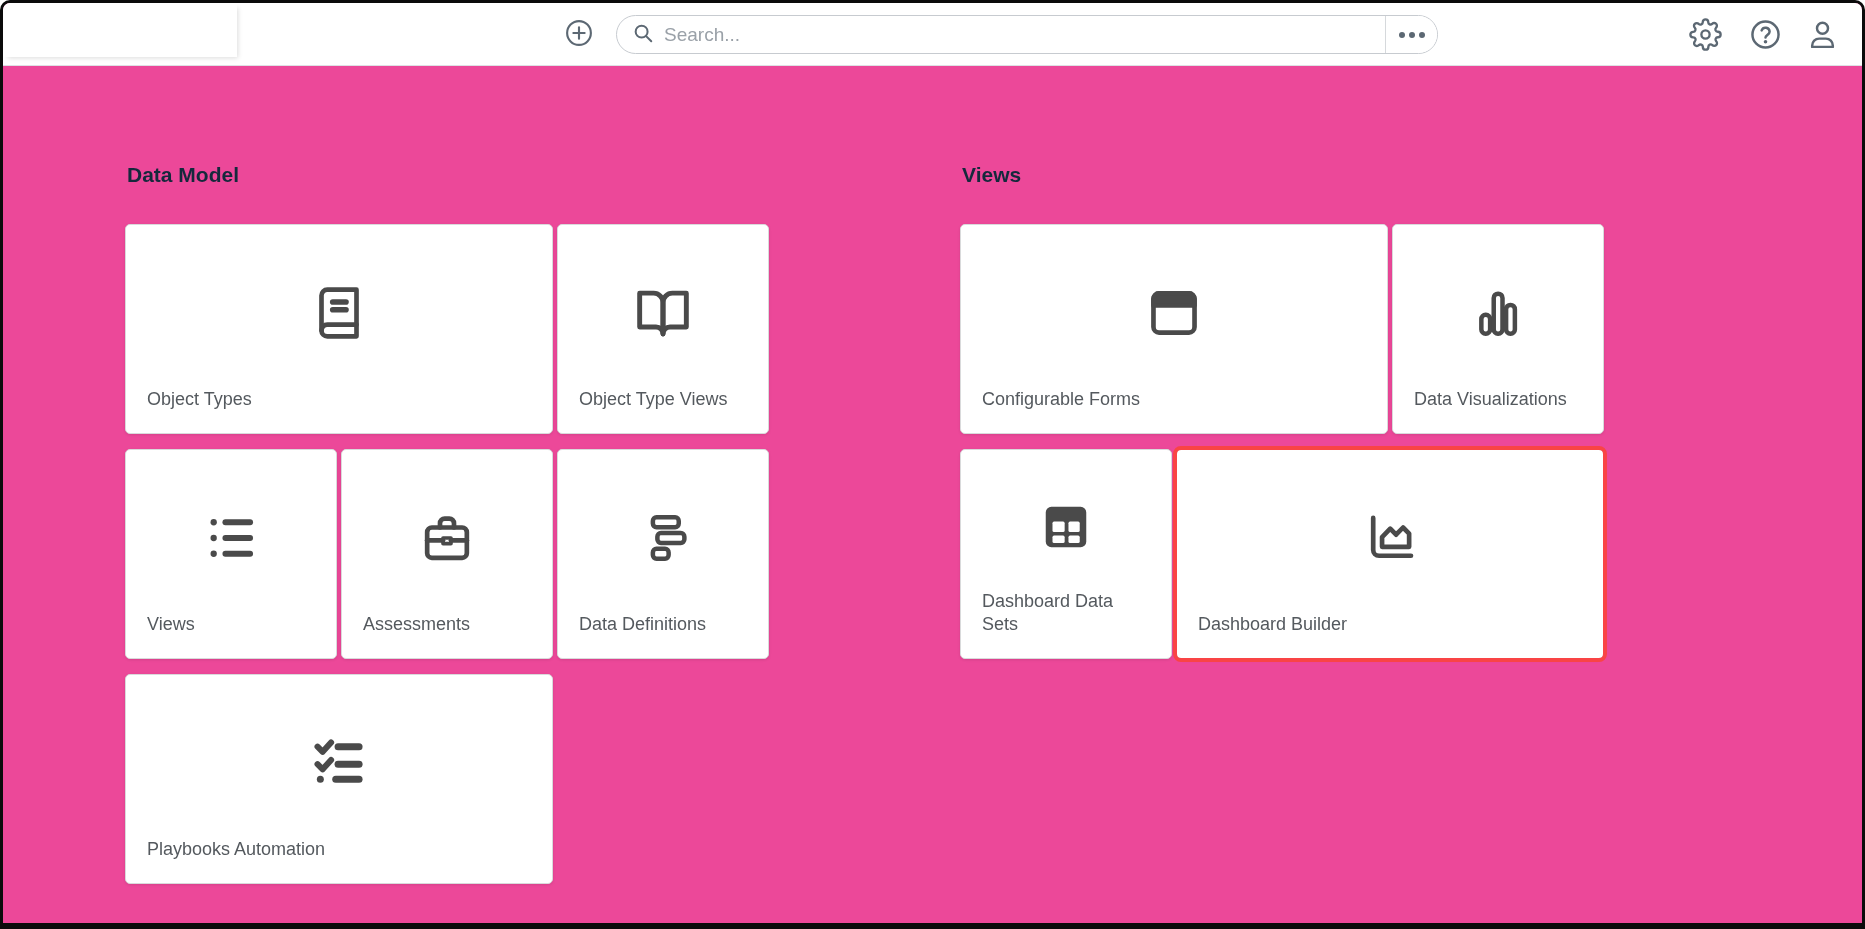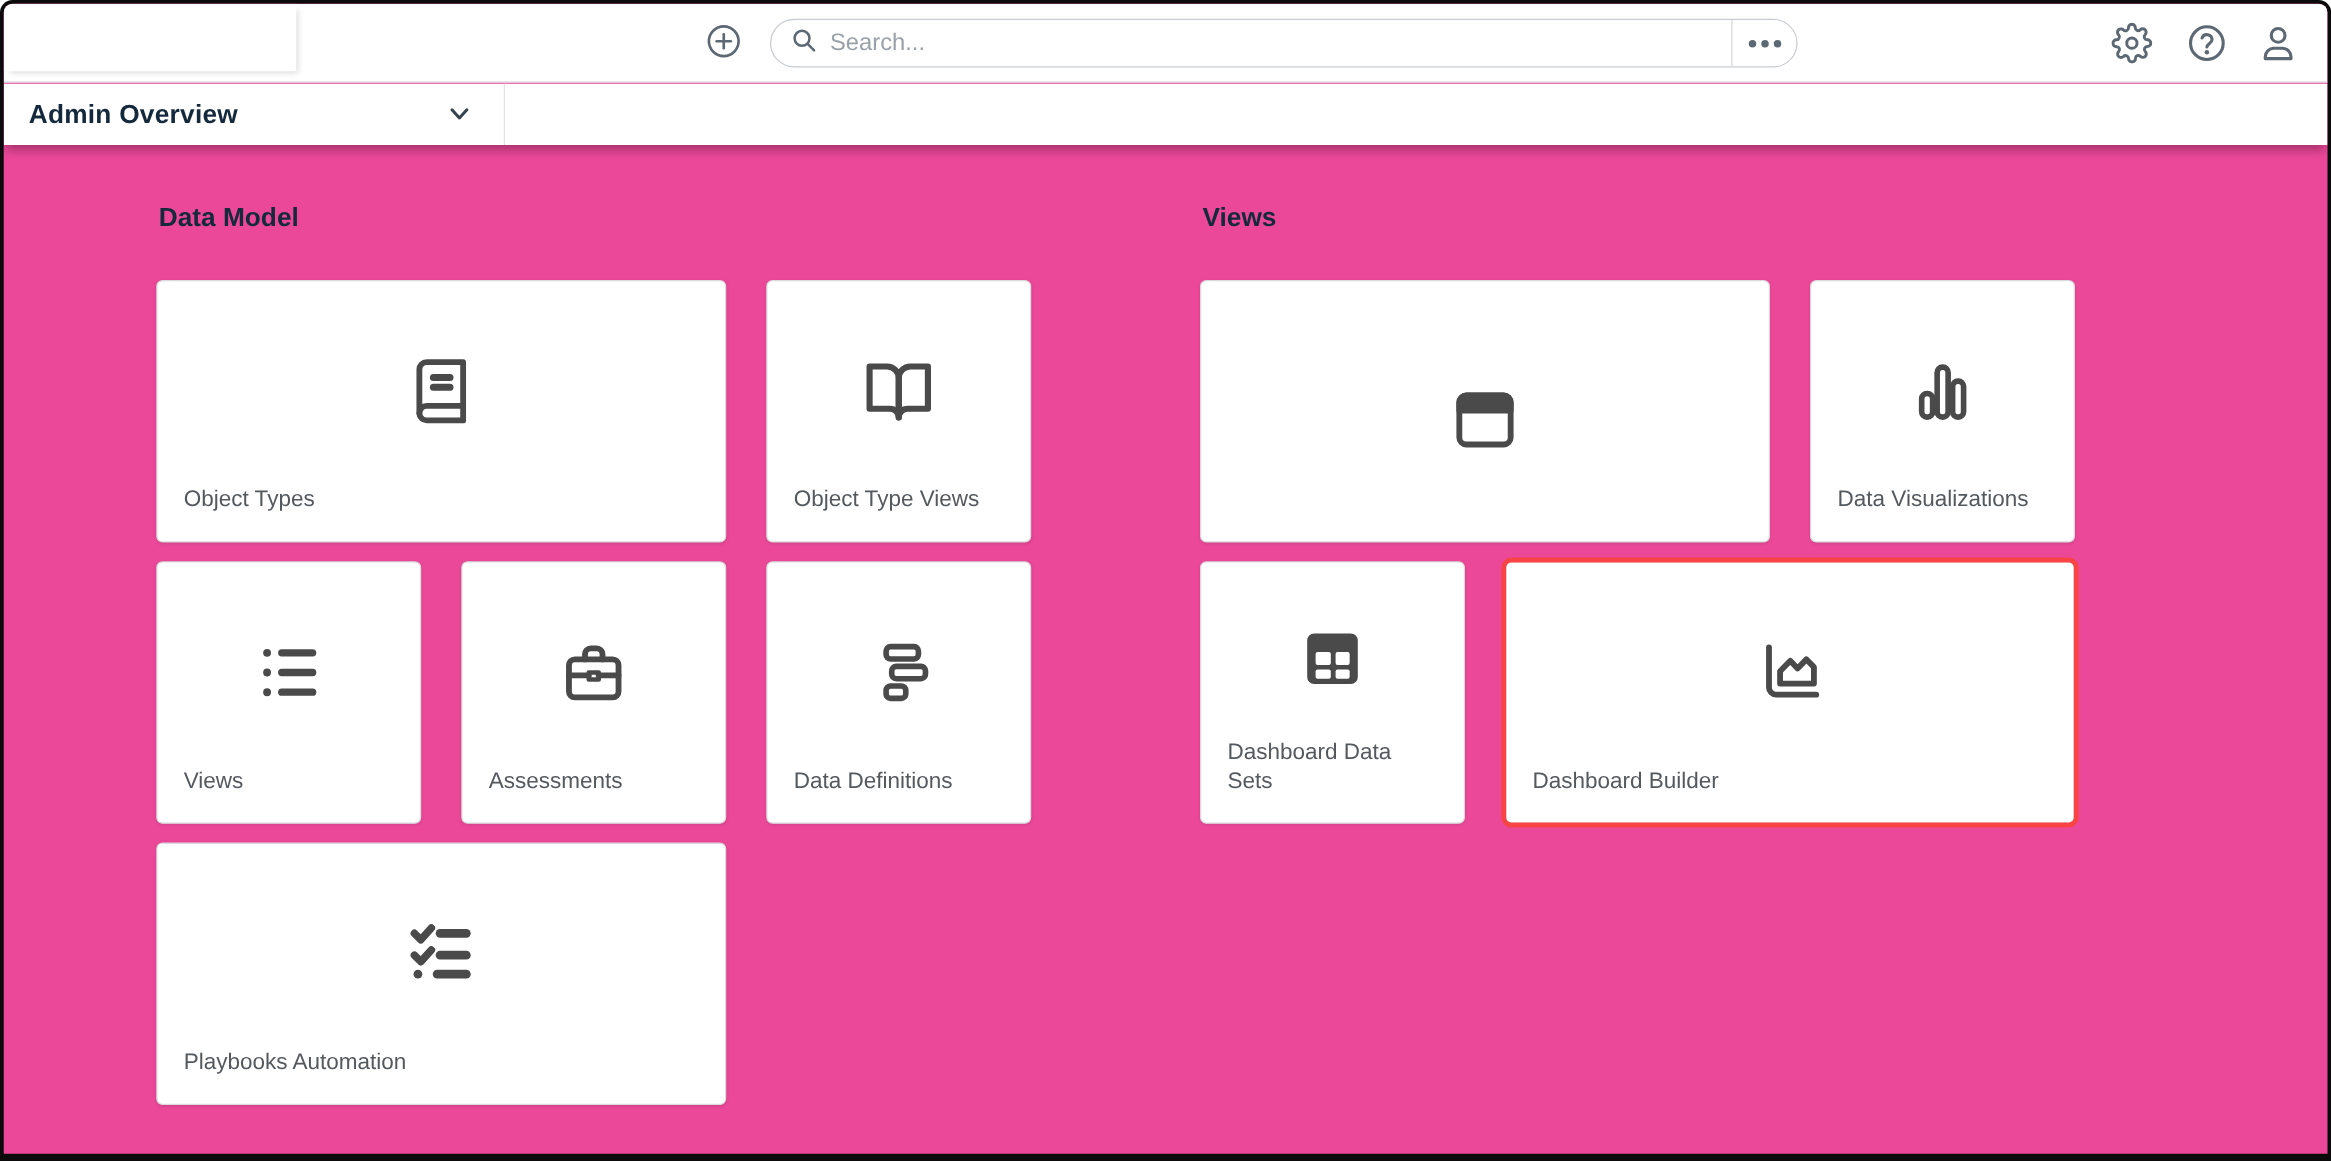--- a/index.html
+++ b/index.html
@@ -45,21 +45,21 @@
   .admin-chevron { position:absolute; left:350px; top:11px; width:28px; height:28px;
                    display:flex; align-items:center; justify-content:center; cursor:pointer; }
   .admin-divider { position:absolute; left:400px; top:0; width:1px; height:100%;
                    background:#E1E4E6; }
 
   
   .section { position:absolute; width:700px; }
   .section-dm    { left:122px; top:160px; }
   .section-views { left:957px; top:160px; }
   .section h2 { font-size:21px; font-weight:bold; color:#14293C; margin:0 0 37px 2px; }
-  .grid { display:grid; grid-template-columns:repeat(3,212px); gap:15px 32px; }
+  .grid { display:grid; grid-template-columns:repeat(3,212px); gap:15px 4px; }
 
   .card { height:210px; background:#fff; border:1px solid #D9DADB; border-radius:5px;
           box-shadow:0 1px 3px rgba(0,0,0,0.10); display:flex; flex-direction:column;
           cursor:pointer; }
   .card.wide { grid-column:span 2; }
   .card.highlighted { outline:4px solid #F94445; outline-offset:-1px; }
   .card-icon { flex:1; display:flex; align-items:center; justify-content:center;
                padding-top:14px; }
   .card-label { font-size:18px; color:#54595E; margin:0 20px 22px 21px; line-height:1.28; }
 </style>
@@ -120,31 +120,20 @@
     <button class="icon-btn user-btn">
       <span>
         <svg width="33" height="33" viewBox="0 0 24 24" fill="none" stroke="#5C6873" stroke-width="1.8" stroke-linecap="round" stroke-linejoin="round">
           <circle cx="12" cy="7.5" r="4"></circle>
           <path d="M4.5 21v-1a5 5 0 0 1 5-5h5a5 5 0 0 1 5 5v1z"></path>
         </svg>
       </span>
     </button>
   </header>
 
-  <div class="admin-bar">
-    <div class="admin-title">Admin Overview</div>
-    <div class="admin-chevron">
-      <span>
-        <svg width="26" height="26" viewBox="0 0 24 24" fill="none" stroke="#33424F" stroke-width="2.2" stroke-linecap="round" stroke-linejoin="round">
-          <polyline points="7 10 12.5 16 18 10"></polyline>
-        </svg>
-      </span>
-    </div>
-    <div class="admin-divider"></div>
-  </div>
 
   <section class="section section-dm">
     <h2>Data Model</h2>
     <div class="grid">
 
       <div class="card wide">
         <div class="card-icon">
           <svg width="56" height="56" viewBox="0 0 24 24" fill="none" stroke="#4A4A4A" stroke-width="2" stroke-linecap="round" stroke-linejoin="round">
             <path d="M4.5 19.5A2.5 2.5 0 0 1 7 17h12.5"></path>
             <path d="M7 2h12.5v20H7a2.5 2.5 0 0 1-2.5-2.5v-15A2.5 2.5 0 0 1 7 2z"></path>
@@ -224,20 +213,21 @@
     <h2>Views</h2>
     <div class="grid">
 
       <div class="card wide">
         <div class="card-icon">
           <svg width="56" height="56" viewBox="0 0 24 24" fill="none" stroke="#4A4A4A" stroke-width="2" stroke-linejoin="round">
             <rect x="3.2" y="3.6" width="17.6" height="16.8" rx="2.4"></rect>
             <path d="M5.6 3.6h12.8a2.4 2.4 0 0 1 2.4 2.4v2.8H3.2V6a2.4 2.4 0 0 1 2.4-2.4z" fill="#4A4A4A"></path>
           </svg>
         </div>
+        <p class="card-label">Configurable Forms</p>
       </div>
 
       <div class="card">
         <div class="card-icon">
           <svg width="54" height="54" viewBox="0 0 24 24" fill="none" stroke="#4A4A4A" stroke-width="2" stroke-linejoin="round">
             <rect x="4.6" y="12.8" width="3.9" height="8.4" rx="1.9"></rect>
             <rect x="10.1" y="3.4" width="3.9" height="17.8" rx="1.9"></rect>
             <rect x="15.6" y="8.4" width="3.9" height="12.8" rx="1.9"></rect>
           </svg>
         </div>

